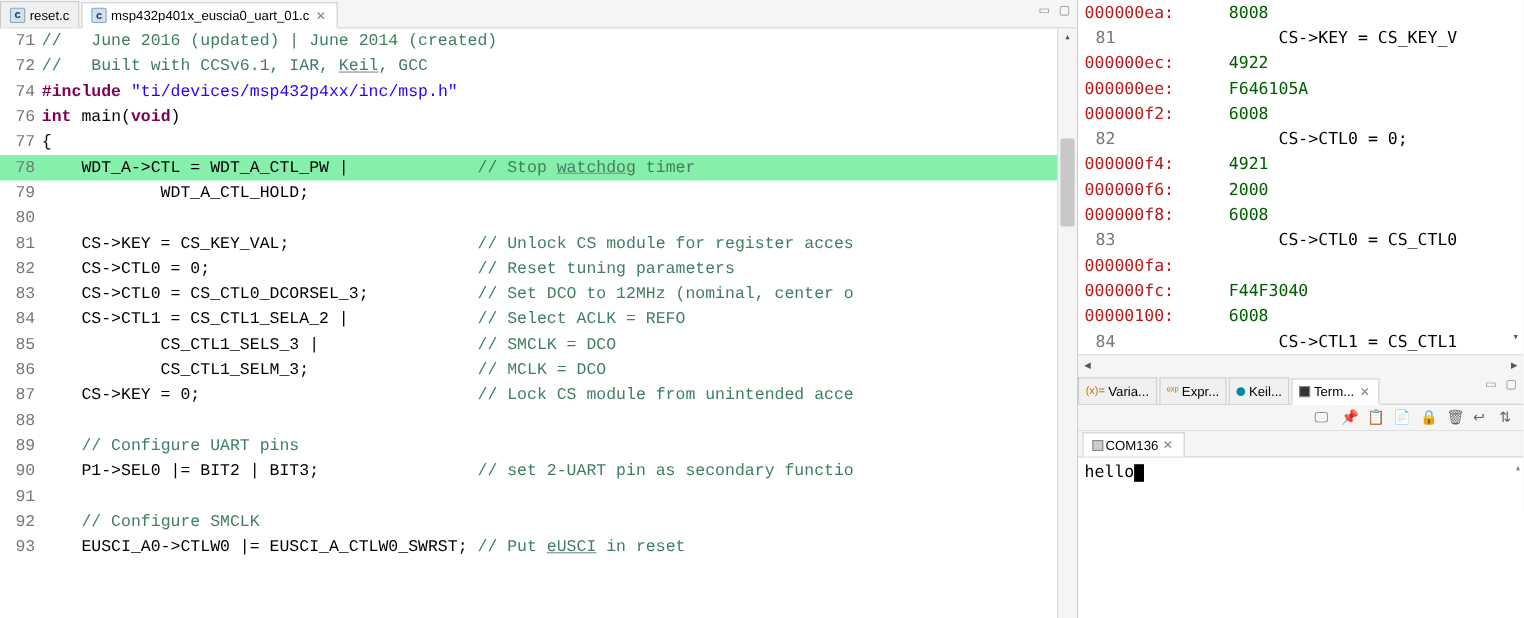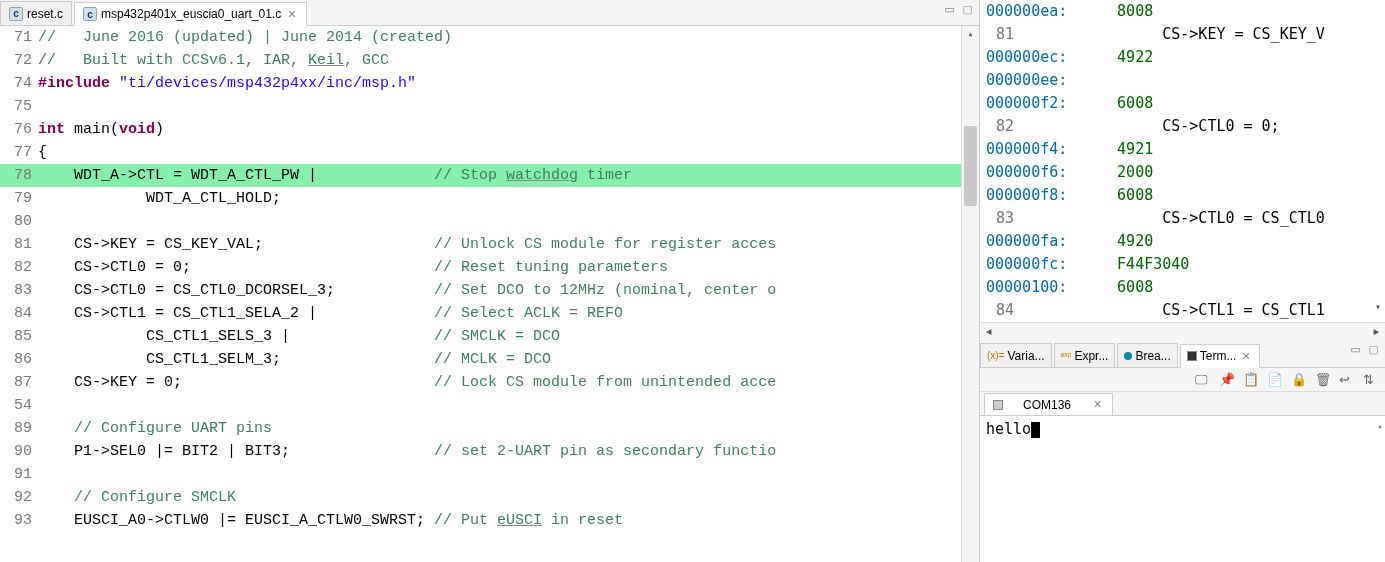--- a/index.html
+++ b/index.html
@@ -147,21 +147,21 @@
     line-height: 23px;
     position: relative;
   }
   .disasm-line {
     display: flex;
     white-space: pre;
   }
   .addr { width: 110px; padding-left: 6px; }
   .op { flex: 1; }
   .srcnum { color: #787878; padding-left: 16px; width:110px; }
-  .addr.green { color: #0369a1; }
+  .addr.green { color: #b91c1c; }
   .op.green { color: #006000; }
   .disasm .hscroll {
     position: absolute;
     bottom: 0;
     left: 0;
     right: 0;
     height: 18px;
     background: #f5f5f5;
     border-top: 1px solid #ddd;
     display: flex;
@@ -211,21 +211,21 @@
     height: 24px;
     background: #f5f5f5;
     display: flex;
     align-items: flex-end;
     border-bottom: 1px solid #ccc;
     padding-left: 4px;
   }
   .term-tab {
     display: flex;
     align-items: center;
-    gap: 20px;
+    gap: 2px;
     height: 22px;
     padding: 0 8px;
     border: 1px solid #ccc;
     border-bottom: none;
     background: #fff;
     font-size: 12px;
   }
   .terminal {
     flex: 1;
     background: #fff;
@@ -258,59 +258,58 @@
     </div>
     <div class="min-max">
       <span>▭</span>
       <span>▢</span>
     </div>
   </div>
   <div class="editor" id="editor-body">
       <div class="code-line"><span class="lineno">71</span><span class="code"><span class="c-comment">//   June 2016 (updated) | June 2014 (created)</span></span></div>
       <div class="code-line"><span class="lineno">72</span><span class="code"><span class="c-comment">//   Built with CCSv6.1, IAR, <span class="c-underline">Keil</span>, GCC</span></span></div>
       <div class="code-line"><span class="lineno">74</span><span class="code"><span class="c-keyword">#include</span> <span class="c-string">"ti/devices/msp432p4xx/inc/msp.h"</span></span></div>
-      <div class="code-line"><span class="lineno">75</span><span class="code"></span></div>
       <div class="code-line"><span class="lineno">76</span><span class="code"><span class="c-keyword">int</span> <span style="font-weight:normal">main</span>(<span class="c-keyword">void</span>)</span></div>
       <div class="code-line"><span class="lineno">77</span><span class="code">{</span></div>
       <div class="code-line highlight"><span class="lineno">78</span><span class="code">    WDT_A-&gt;CTL = WDT_A_CTL_PW |             <span class="c-comment">// Stop <span class="c-underline">watchdog</span> timer</span></span></div>
       <div class="code-line"><span class="lineno">79</span><span class="code">            WDT_A_CTL_HOLD;</span></div>
       <div class="code-line"><span class="lineno">80</span><span class="code"></span></div>
       <div class="code-line"><span class="lineno">81</span><span class="code">    CS-&gt;KEY = CS_KEY_VAL;                   <span class="c-comment">// Unlock CS module for register acces</span></span></div>
       <div class="code-line"><span class="lineno">82</span><span class="code">    CS-&gt;CTL0 = 0;                           <span class="c-comment">// Reset tuning parameters</span></span></div>
       <div class="code-line"><span class="lineno">83</span><span class="code">    CS-&gt;CTL0 = CS_CTL0_DCORSEL_3;           <span class="c-comment">// Set DCO to 12MHz (nominal, center o</span></span></div>
       <div class="code-line"><span class="lineno">84</span><span class="code">    CS-&gt;CTL1 = CS_CTL1_SELA_2 |             <span class="c-comment">// Select ACLK = REFO</span></span></div>
       <div class="code-line"><span class="lineno">85</span><span class="code">            CS_CTL1_SELS_3 |                <span class="c-comment">// SMCLK = DCO</span></span></div>
       <div class="code-line"><span class="lineno">86</span><span class="code">            CS_CTL1_SELM_3;                 <span class="c-comment">// MCLK = DCO</span></span></div>
       <div class="code-line"><span class="lineno">87</span><span class="code">    CS-&gt;KEY = 0;                            <span class="c-comment">// Lock CS module from unintended acce</span></span></div>
-      <div class="code-line"><span class="lineno">54</span><span class="code"></span></div>
+      <div class="code-line"><span class="lineno">88</span><span class="code"></span></div>
       <div class="code-line"><span class="lineno">89</span><span class="code">    <span class="c-comment">// Configure UART pins</span></span></div>
       <div class="code-line"><span class="lineno">90</span><span class="code">    P1-&gt;SEL0 |= BIT2 | BIT3;                <span class="c-comment">// set 2-UART pin as secondary functio</span></span></div>
       <div class="code-line"><span class="lineno">91</span><span class="code"></span></div>
       <div class="code-line"><span class="lineno">92</span><span class="code">    <span class="c-comment">// Configure SMCLK</span></span></div>
       <div class="code-line"><span class="lineno">93</span><span class="code">    EUSCI_A0-&gt;CTLW0 |= EUSCI_A_CTLW0_SWRST; <span class="c-comment">// Put <span class="c-underline">eUSCI</span> in reset</span></span></div>
     <div class="scrollbar-v">
       <div class="arrow">▴</div>
       <div class="thumb"></div>
     </div>
   </div>
 </div>
 
 <div class="right-pane">
   <div class="disasm" id="disasm-body">
       <div class="disasm-line"><span class="addr green">000000ea:</span><span class="op green">   8008</span></div>
       <div class="disasm-line"><span class="srcnum">81</span><span>        CS-&gt;KEY = CS_KEY_V</span></div>
       <div class="disasm-line"><span class="addr green">000000ec:</span><span class="op green">   4922</span></div>
-      <div class="disasm-line"><span class="addr green">000000ee:</span></div>
+      <div class="disasm-line"><span class="addr green">000000ee:</span><span class="op green">   F646105A</span></div>
       <div class="disasm-line"><span class="addr green">000000f2:</span><span class="op green">   6008</span></div>
       <div class="disasm-line"><span class="srcnum">82</span><span>        CS-&gt;CTL0 = 0;</span></div>
       <div class="disasm-line"><span class="addr green">000000f4:</span><span class="op green">   4921</span></div>
       <div class="disasm-line"><span class="addr green">000000f6:</span><span class="op green">   2000</span></div>
       <div class="disasm-line"><span class="addr green">000000f8:</span><span class="op green">   6008</span></div>
       <div class="disasm-line"><span class="srcnum">83</span><span>        CS-&gt;CTL0 = CS_CTL0</span></div>
-      <div class="disasm-line"><span class="addr green">000000fa:</span><span class="op green">   4920</span></div>
+      <div class="disasm-line"><span class="addr green">000000fa:</span></div>
       <div class="disasm-line"><span class="addr green">000000fc:</span><span class="op green">   F44F3040</span></div>
       <div class="disasm-line"><span class="addr green">00000100:</span><span class="op green">   6008</span></div>
       <div class="disasm-line"><span class="srcnum">84</span><span>        CS-&gt;CTL1 = CS_CTL1</span></div>
     <div class="hscroll">
       <span style="color:#555">◂</span>
       <span style="flex:1"></span>
       <span style="color:#555">▸</span>
     </div>
     <span style="position:absolute;right:4px;bottom:22px;color:#555;font-size:10px;">▾</span>
   </div>
@@ -319,21 +318,21 @@
     <div class="view-tab">
       <span style="color:#c70;font-size:10px">(x)=</span>
       <span>Varia...</span>
     </div>
     <div class="view-tab">
       <span style="color:#c70;font-size:10px">ᵉˣᵖ</span>
       <span>Expr...</span>
     </div>
     <div class="view-tab">
       <span style="display:inline-block;width:8px;height:8px;border-radius:50%;background:#08a"></span>
-      <span>Brea...</span>
+      <span>Keil...</span>
     </div>
     <div class="view-tab active">
       <span style="display:inline-block;width:10px;height:10px;background:#333;border:1px solid #888"></span>
       <span>Term...</span>
       <span class="close-x">✕</span>
     </div>
     <div class="min-max" style="position:absolute;right:6px;top:3px;display:flex;gap:8px;color:#888;font-size:11px">
       <span>▭</span>
       <span>▢</span>
     </div>

